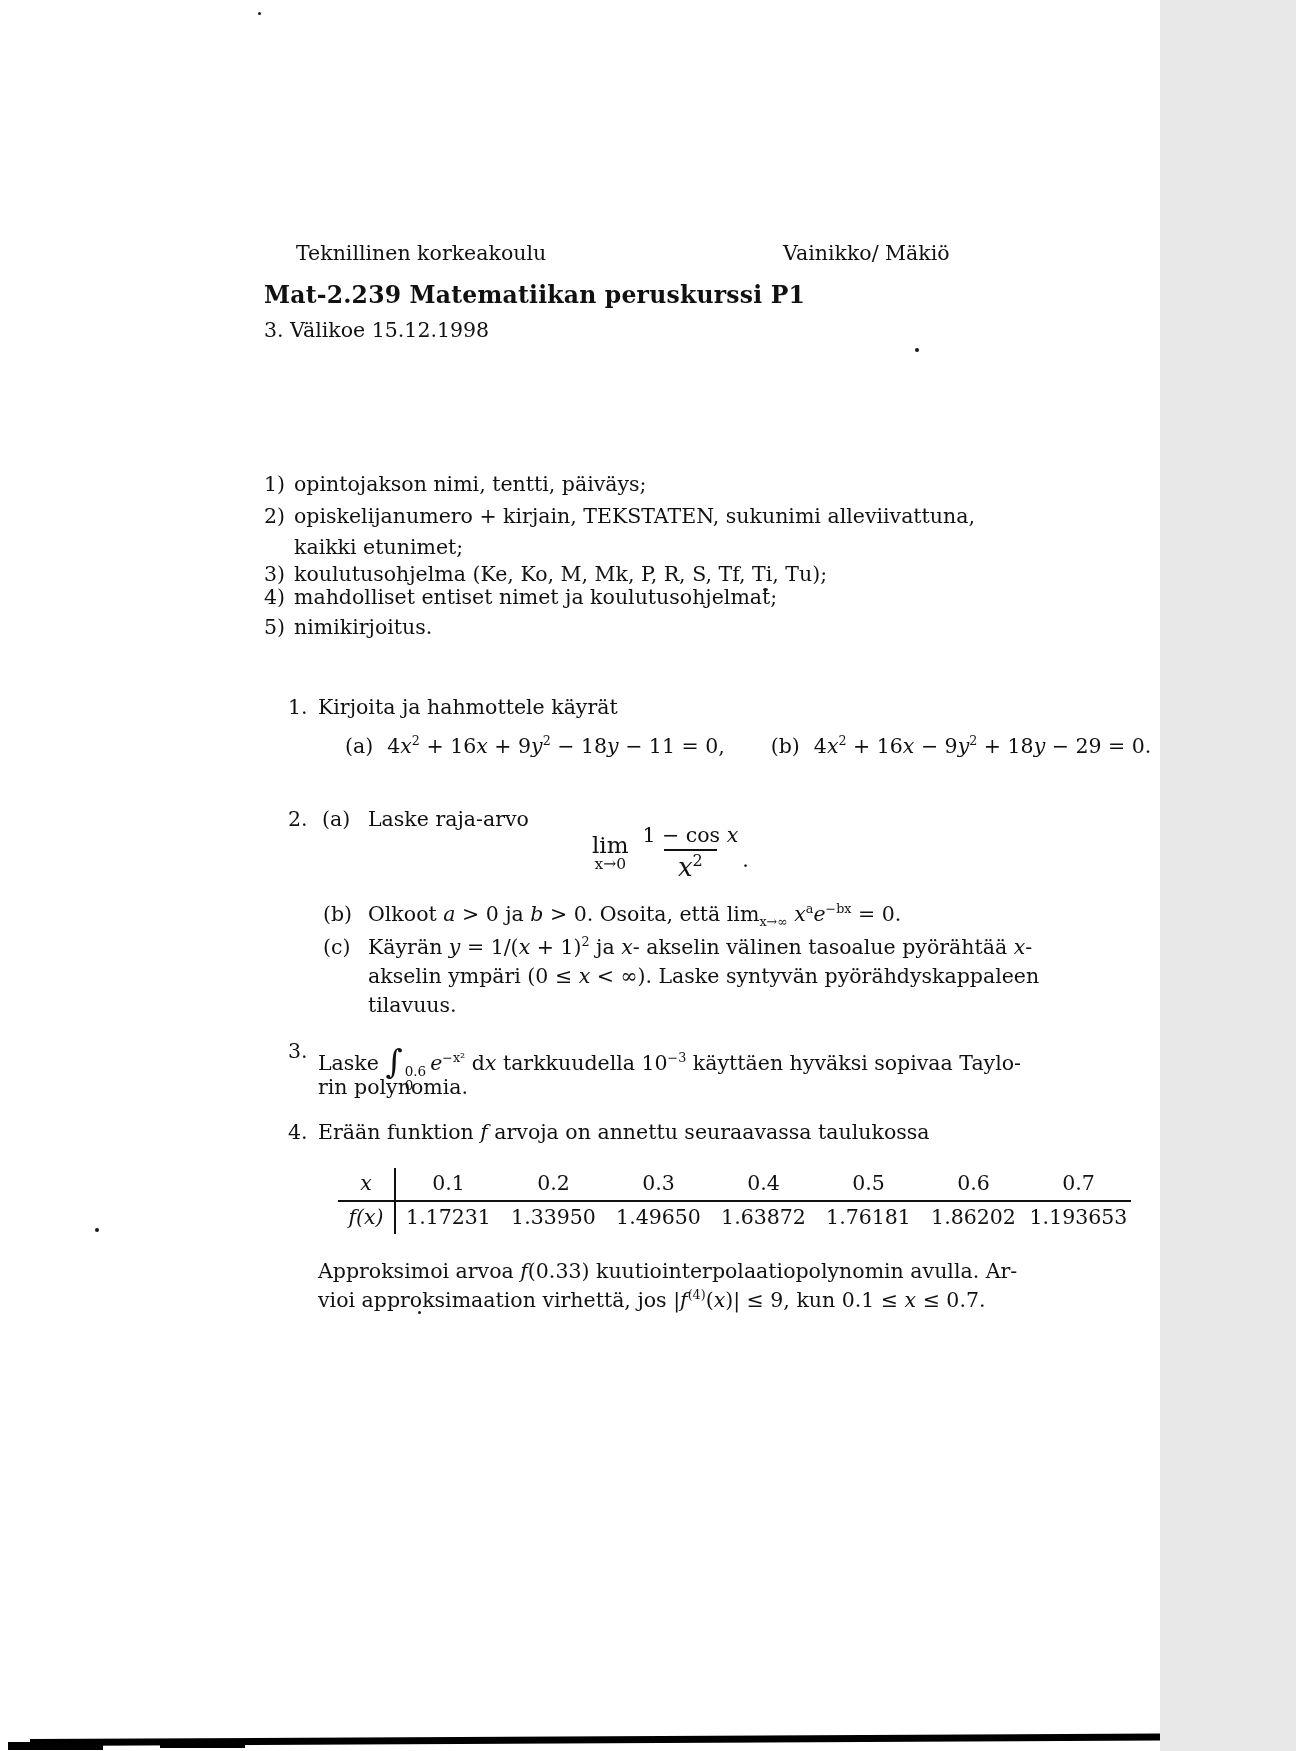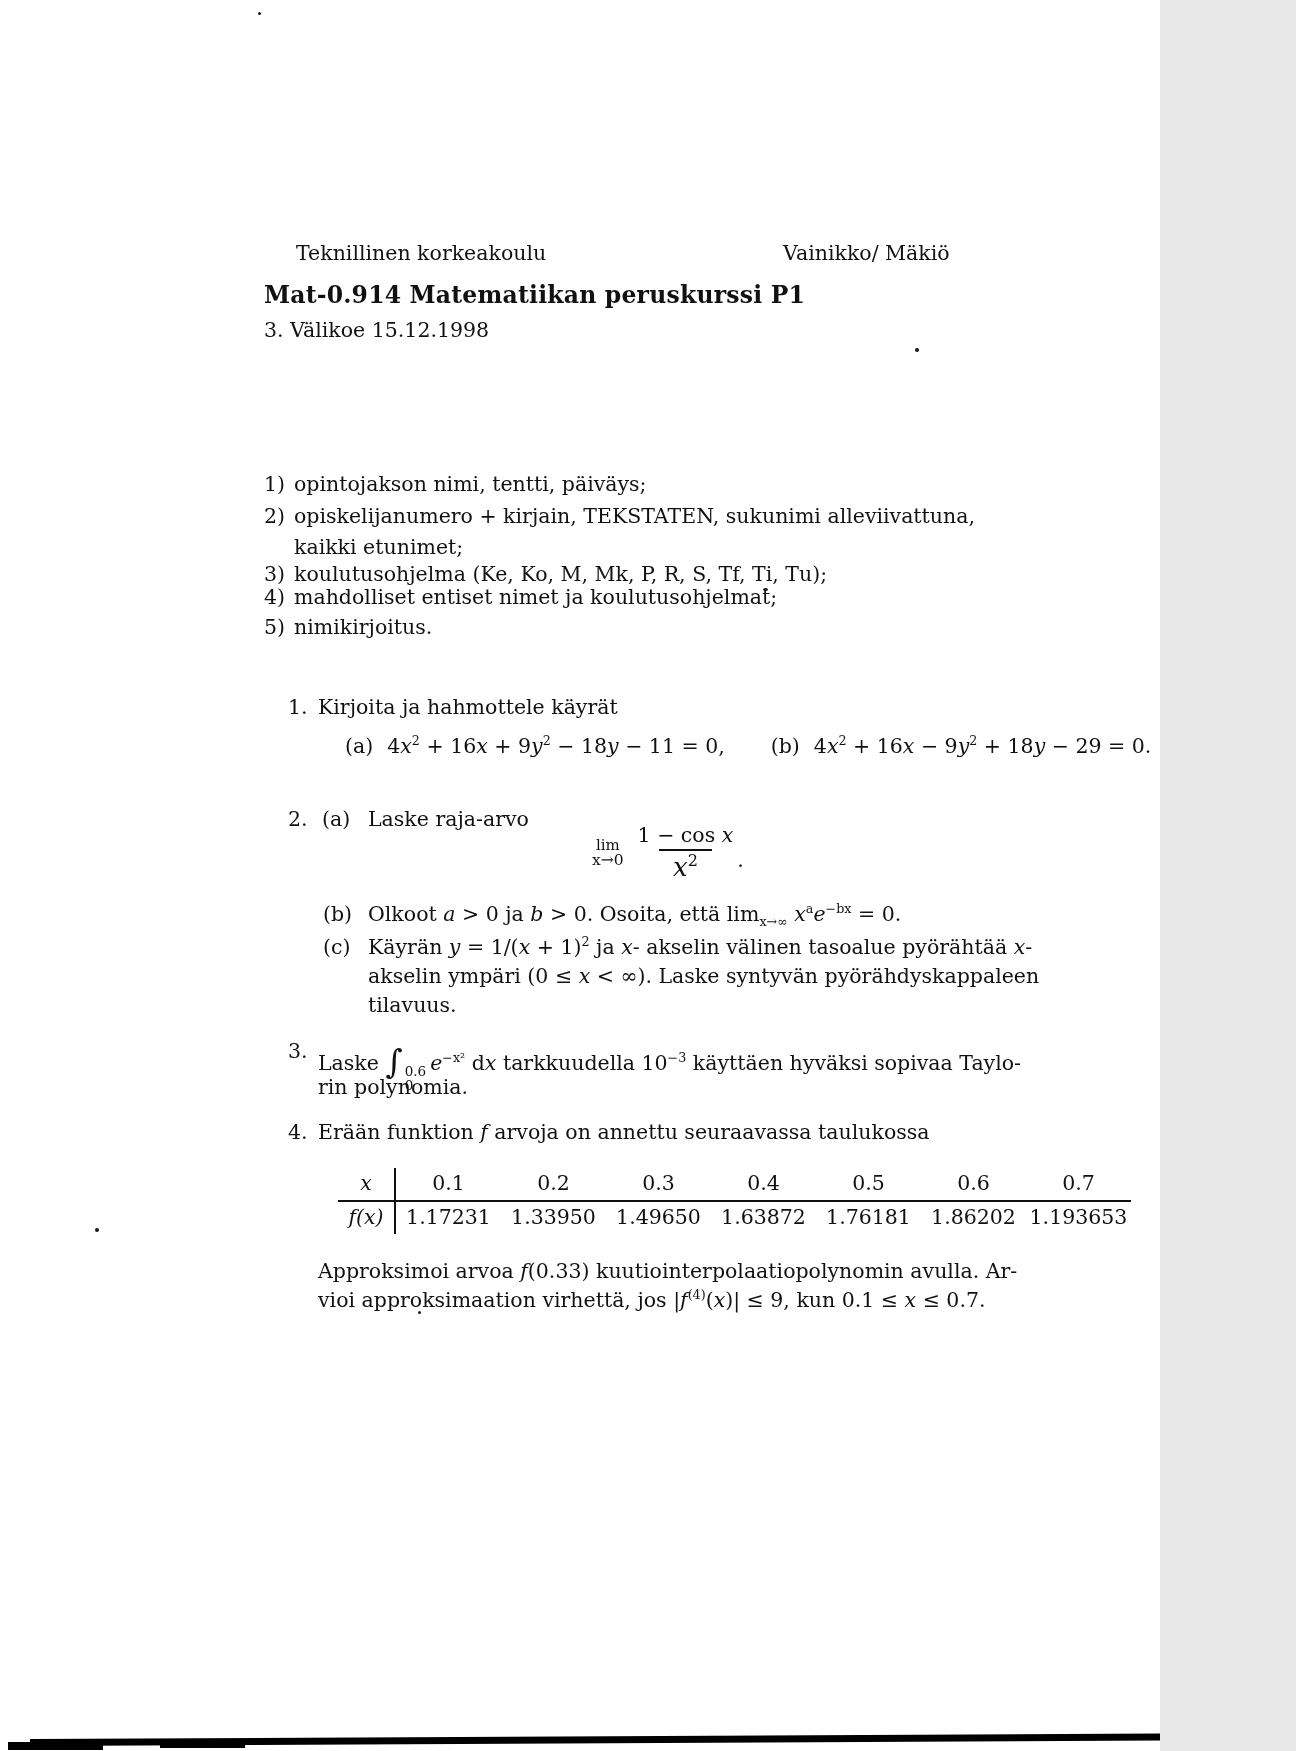--- a/index.html
+++ b/index.html
@@ -27,21 +27,21 @@
   .sub-text{left:368px;}
   sup{font-size:0.62em;vertical-align:super;line-height:0;}
   sub{font-size:0.62em;vertical-align:sub;line-height:0;}
   i{font-family:"DejaVu Serif","Liberation Serif",serif;}
   
   .eqrow{left:345px;top:733px;display:flex;gap:14px;align-items:baseline;}
   .eqrow .gap{width:18px;}
   
   .limfrac{left:592px;top:823px;display:flex;align-items:center;}
   .limbox{display:inline-flex;flex-direction:column;align-items:center;margin-right:10px;}
-  .limbox .limword{font-size:15px;}
+  .limbox .limword{font-size:23px;}
   .limbox .limunder{font-size:15.5px;margin-top:-3px;}
   .fracbox{display:inline-flex;flex-direction:column;align-items:center;}
   .fracbox .num{font-size:20.5px;padding:0 4px 2px 4px;}
   .fracbox .den{font-size:26px;border-top:2px solid #111;padding:1px 14px 0 14px;}
   .frac-period{align-self:flex-end;padding-bottom:8px;}
   
   .intsign{font-size:33px;position:relative;top:3px;font-style:normal;}
   .intlims{display:inline-flex;flex-direction:column;font-size:13.5px;vertical-align:-6px;line-height:1.05;margin-left:2px;margin-right:4px;}
   
   .ftable{left:338px;top:1168px;border-collapse:collapse;font-size:20.5px;}
@@ -52,21 +52,21 @@
   .band{position:absolute;background:#000;}
   .speck{position:absolute;background:#1a1a1a;border-radius:50%;}
 </style>
 </head>
 <body>
 
 <div class="page">
 
   <div class="abs t header-left">Teknillinen korkeakoulu</div>
   <div class="abs t header-right">Vainikko/ Mäkiö</div>
-  <div class="abs title">Mat-0.914 Matematiikan peruskurssi P1</div>
+  <div class="abs title">Mat-2.239 Matematiikan peruskurssi P1</div>
   <div class="abs t subtitle">3. Välikoe 15.12.1998</div>
 
 
   <div class="abs t instr-item" style="top:471px;"><span class="instr-num">1)</span><span>opintojakson nimi, tentti, päiväys;</span></div>
   <div class="abs t instr-item" style="top:503px;"><span class="instr-num">2)</span><span>opiskelijanumero + kirjain, TEKSTATEN, sukunimi alleviivattuna,</span></div>
   <div class="abs t instr-wrap" style="top:534px;text-align:right;">kaikki etunimet;</div>
   <div class="abs t instr-item" style="top:561px;"><span class="instr-num">3)</span><span>koulutusohjelma (Ke, Ko, M, Mk, P, R, S, Tf, Ti, Tu);</span></div>
   <div class="abs t instr-item" style="top:584px;"><span class="instr-num">4)</span><span>mahdolliset entiset nimet ja koulutusohjelmat;</span></div>
   <div class="abs t instr-item" style="top:614px;"><span class="instr-num">5)</span><span>nimikirjoitus.</span></div>
 

